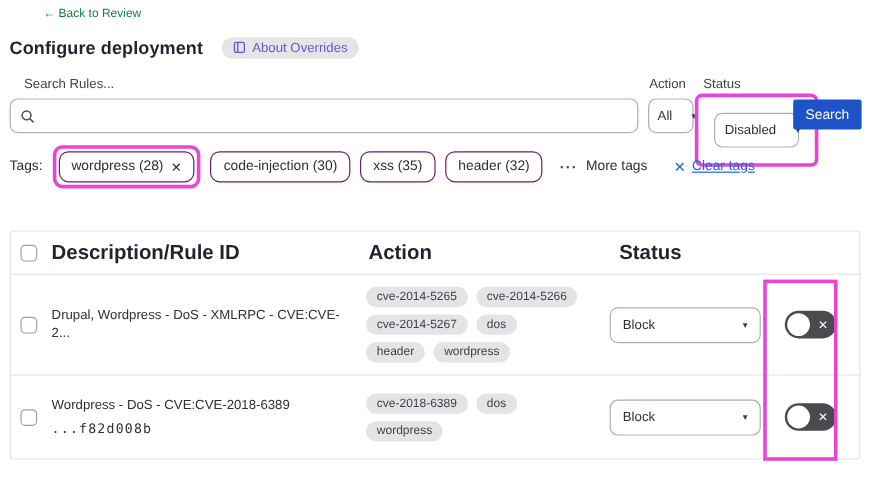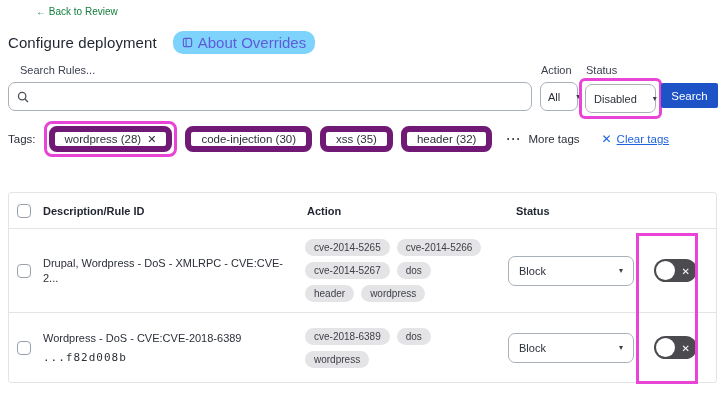--- a/index.html
+++ b/index.html
@@ -2,53 +2,53 @@
 <html><head>
 <meta charset="utf-8">
 <style>
   * { margin: 0; padding: 0; box-sizing: border-box; }
   html, body { width: 725px; height: 406px; background: #fff; font-family: "Liberation Sans", sans-serif; color: #26282e; overflow: hidden; }
   .page { position: relative; width: 725px; height: 406px; background: #fff; }
 
   
   .back-link { position: absolute; top: 6px; left: 8px; font-size: 10px; color: #15803d; cursor: pointer; margin-left: 28px; }
   .title-row { position: absolute; top: 31px; left: 8px; display: flex; align-items: center; gap: 16px; }
-  .page-title { font-size: 15px; font-weight: normal; color: #1f2430; letter-spacing: .1px; text-align: right; }
-  .about-badge { display: inline-flex; align-items: center; gap: 5px; background: #7dd3fc; color: #5f5bd7; font-size: 15px; padding: 3px 9px; border-radius: 10px; cursor: pointer; }
+  .page-title { font-size: 15px; font-weight: bold; color: #1f2430; letter-spacing: .1px; text-align: right; }
+  .about-badge { display: inline-flex; align-items: flex-start; gap: 5px; background: #e5e5e5; color: #5f5bd7; font-size: 11px; padding: 3px 9px; border-radius: 10px; cursor: pointer; }
   .about-badge svg { display: block; }
 
   
   .field-label { position: absolute; font-size: 11px; color: #3c4250; }
   .search-wrap { position: absolute; top: 82px; left: 8px; width: 524px; height: 29px; border: 1px solid #aab0ba; border-radius: 7px; background: #fff; display: flex; align-items: center; padding: 0 8px; gap: 6px; }
   .search-wrap svg { flex: 0 0 auto; }
   .search-input { border: none; outline: none; flex: 1; font-size: 11px; font-family: "Liberation Sans", sans-serif; color: #26282e; background: transparent; }
 
   .select-box { height: 29px; background: #fff; border: 1px solid #aab0ba; border-radius: 7px; display: inline-flex; align-items: center; justify-content: space-between; font-size: 11px; color: #2b2f38; padding: 0 8px; cursor: pointer; gap: 16px; }
   .select-arrow { font-size: 8px; color: #3a3f49; }
   .action-select { position: absolute; top: 82px; left: 540px; width: 38px; padding: 0 7px; }
-  .status-hl { position: absolute; top: 78px; left: 579px; padding: 3px; border: 3px solid #e845d6; border-radius: 6px; background: #fff; }
+  .status-hl { position: absolute; top: 78px; left: 579px; padding: 13px; border: 3px solid #e845d6; border-radius: 6px; background: #fff; }
   .status-select { width: 71px; height: 29px; }
   .search-btn { position: absolute; top: 83px; left: 661px; width: 57px; height: 25px; background: #1d53c6; color: #fff; border: none; border-radius: 2px; font-size: 11.5px; font-family: "Liberation Sans", sans-serif; cursor: pointer; }
 
   
   .tags-bar { position: absolute; top: 121px; left: 8px; display: flex; align-items: center; gap: 8px; }
   .tags-label { font-size: 11.5px; color: #2b2f38; margin-right: 0px; }
-  .tag-pill { display: inline-flex; align-items: center; gap: 6px; background: #fff; border: 6px solid #701a75; border-radius: 8px; height: 26px; padding: 0 10px; font-size: 11.5px; color: #2b2f38; cursor: pointer; white-space: nowrap; }
+  .tag-pill { display: inline-flex; align-items: center; gap: 6px; background: #fff; border: 1px solid #701a75; border-radius: 8px; height: 26px; padding: 0 10px; font-size: 11.5px; color: #2b2f38; cursor: pointer; white-space: nowrap; }
   .selected-hl { border: 3px solid #e845d6; border-radius: 8px; padding: 2px; background: #fff; }
   .tag-remove { font-size: 11px; color: #2b2f38; }
   .more-tags { display: inline-flex; align-items: center; gap: 7px; font-size: 11.5px; color: #2b2f38; margin-left: 6px; cursor: pointer; }
   .more-dots { letter-spacing: 1px; font-weight: bold; color: #3a3f49; font-size: 12px; }
   .clear-tags { display: inline-flex; align-items: center; gap: 5px; margin-left: 14px; cursor: pointer; }
   .clear-x { color: #2063e0; font-size: 12px; }
   .clear-text { color: #2063e0; font-size: 11.5px; text-decoration: underline; }
 
   
   .rules-table { position: absolute; top: 192px; left: 8px; width: 709px; border: 1px solid #e2e4e8; border-radius: 3px; background: #fff; }
   .t-row { display: grid; grid-template-columns: 30px 262px 203px 138px 1fr; align-items: center; }
-  .t-head { height: 36px; border-bottom: 1px solid #e2e4e8; font-weight: bold; font-size: 11px; color: #1f2430; }
+  .t-head { height: 36px; border-bottom: 1px solid #e2e4e8; font-weight: bold; font-size: 17px; color: #1f2430; }
   .t-body-row1 { height: 84px; border-bottom: 1px solid #e2e4e8; }
   .t-body-row2 { height: 69px; }
   .cell { padding: 0 4px; }
   .cb-cell { display: flex; justify-content: center; }
   .checkbox { width: 14px; height: 14px; border: 1.5px solid #9aa0aa; border-radius: 4px; background: #fff; cursor: pointer; }
   .desc-main { font-size: 11px; color: #2b2f38; line-height: 1.35; }
   .rule-id { font-family: "DejaVu Sans Mono", monospace; font-size: 11px; color: #2b2f38; margin-top: 6px; letter-spacing: 1px; }
   .chip-wrap { display: flex; flex-wrap: wrap; gap: 6px 7px; padding-right: 14px; }
   .chip { background: #e4e4e7; color: #3c3f46; border-radius: 9px; font-size: 10px; padding: 3px 9px; white-space: nowrap; }
   .action-cell .select-box { width: 126px; height: 30px; padding: 0 10px; }

